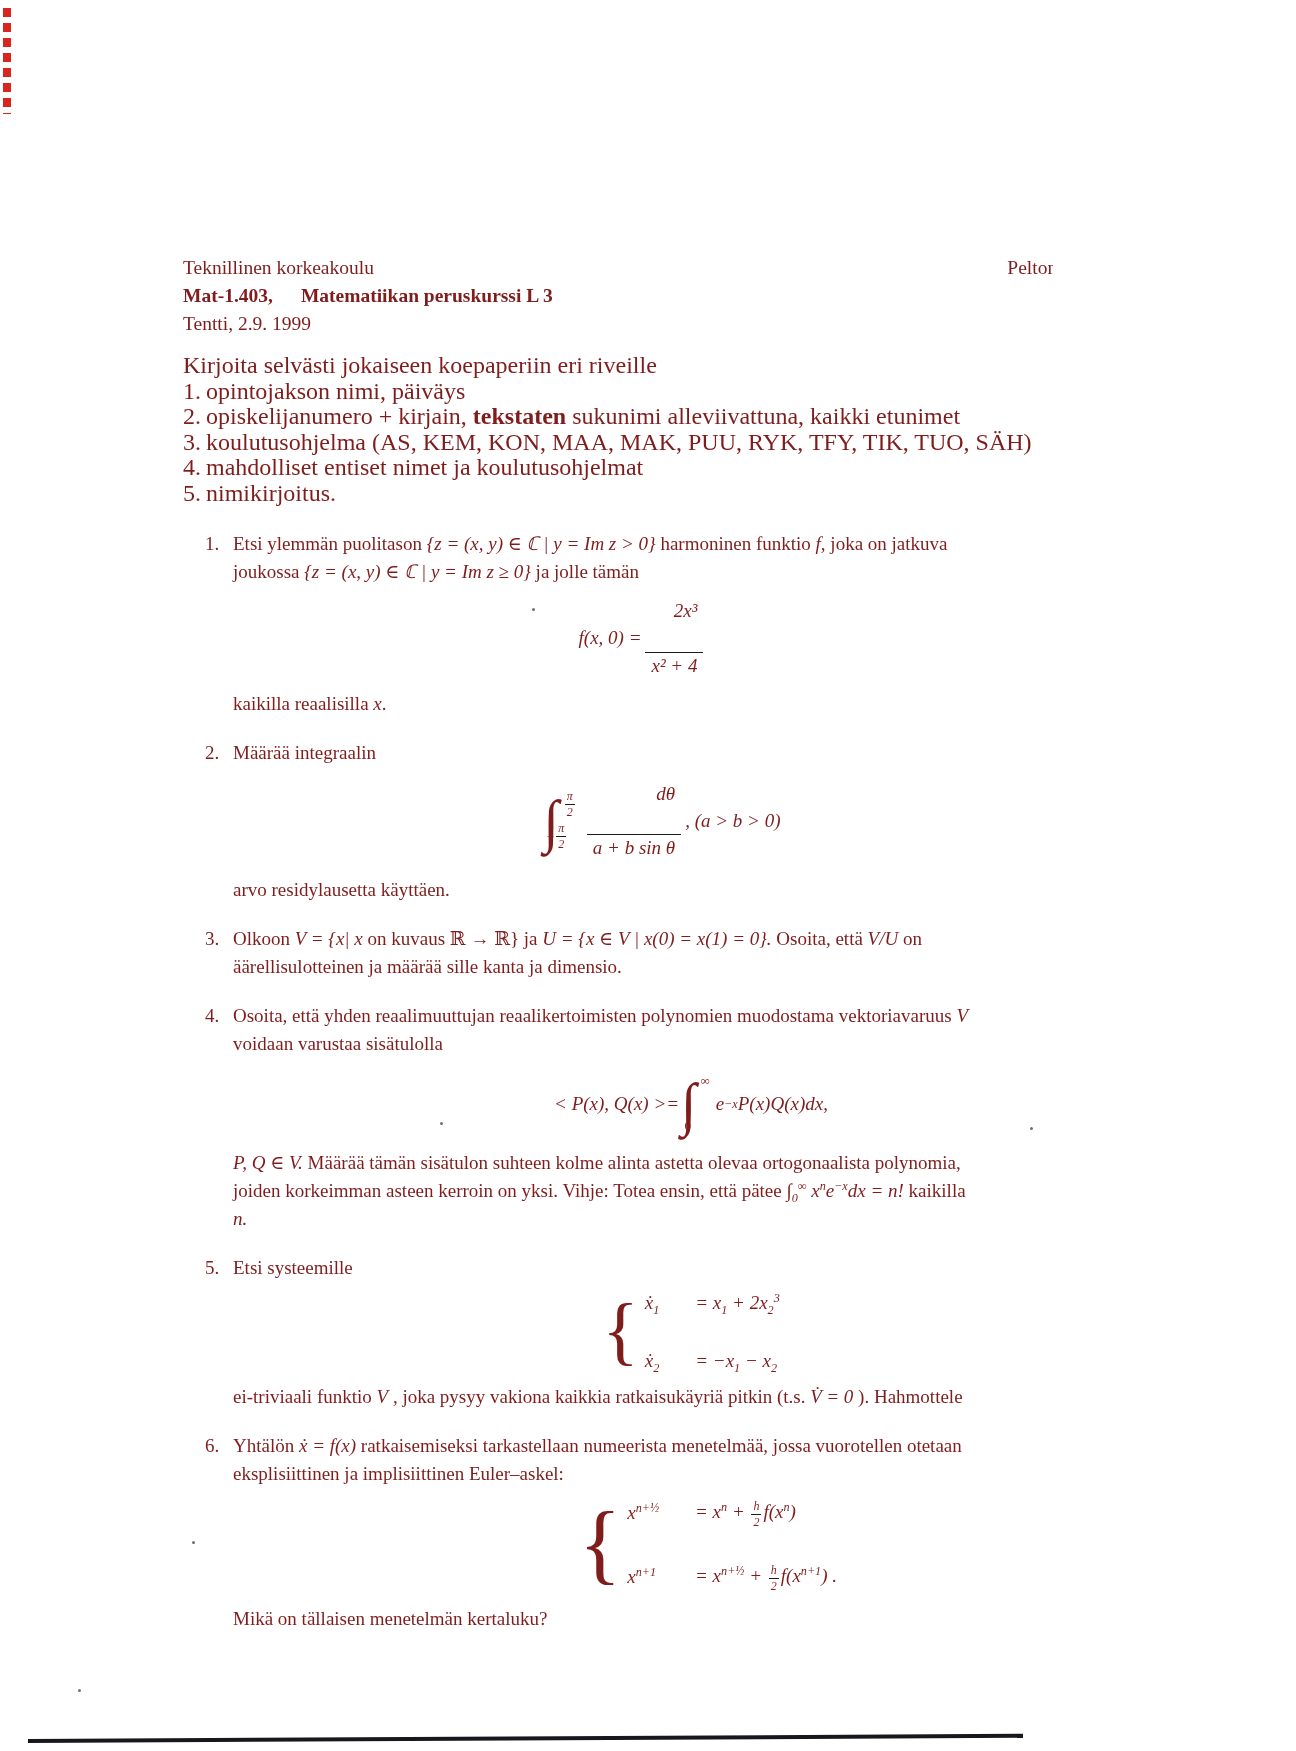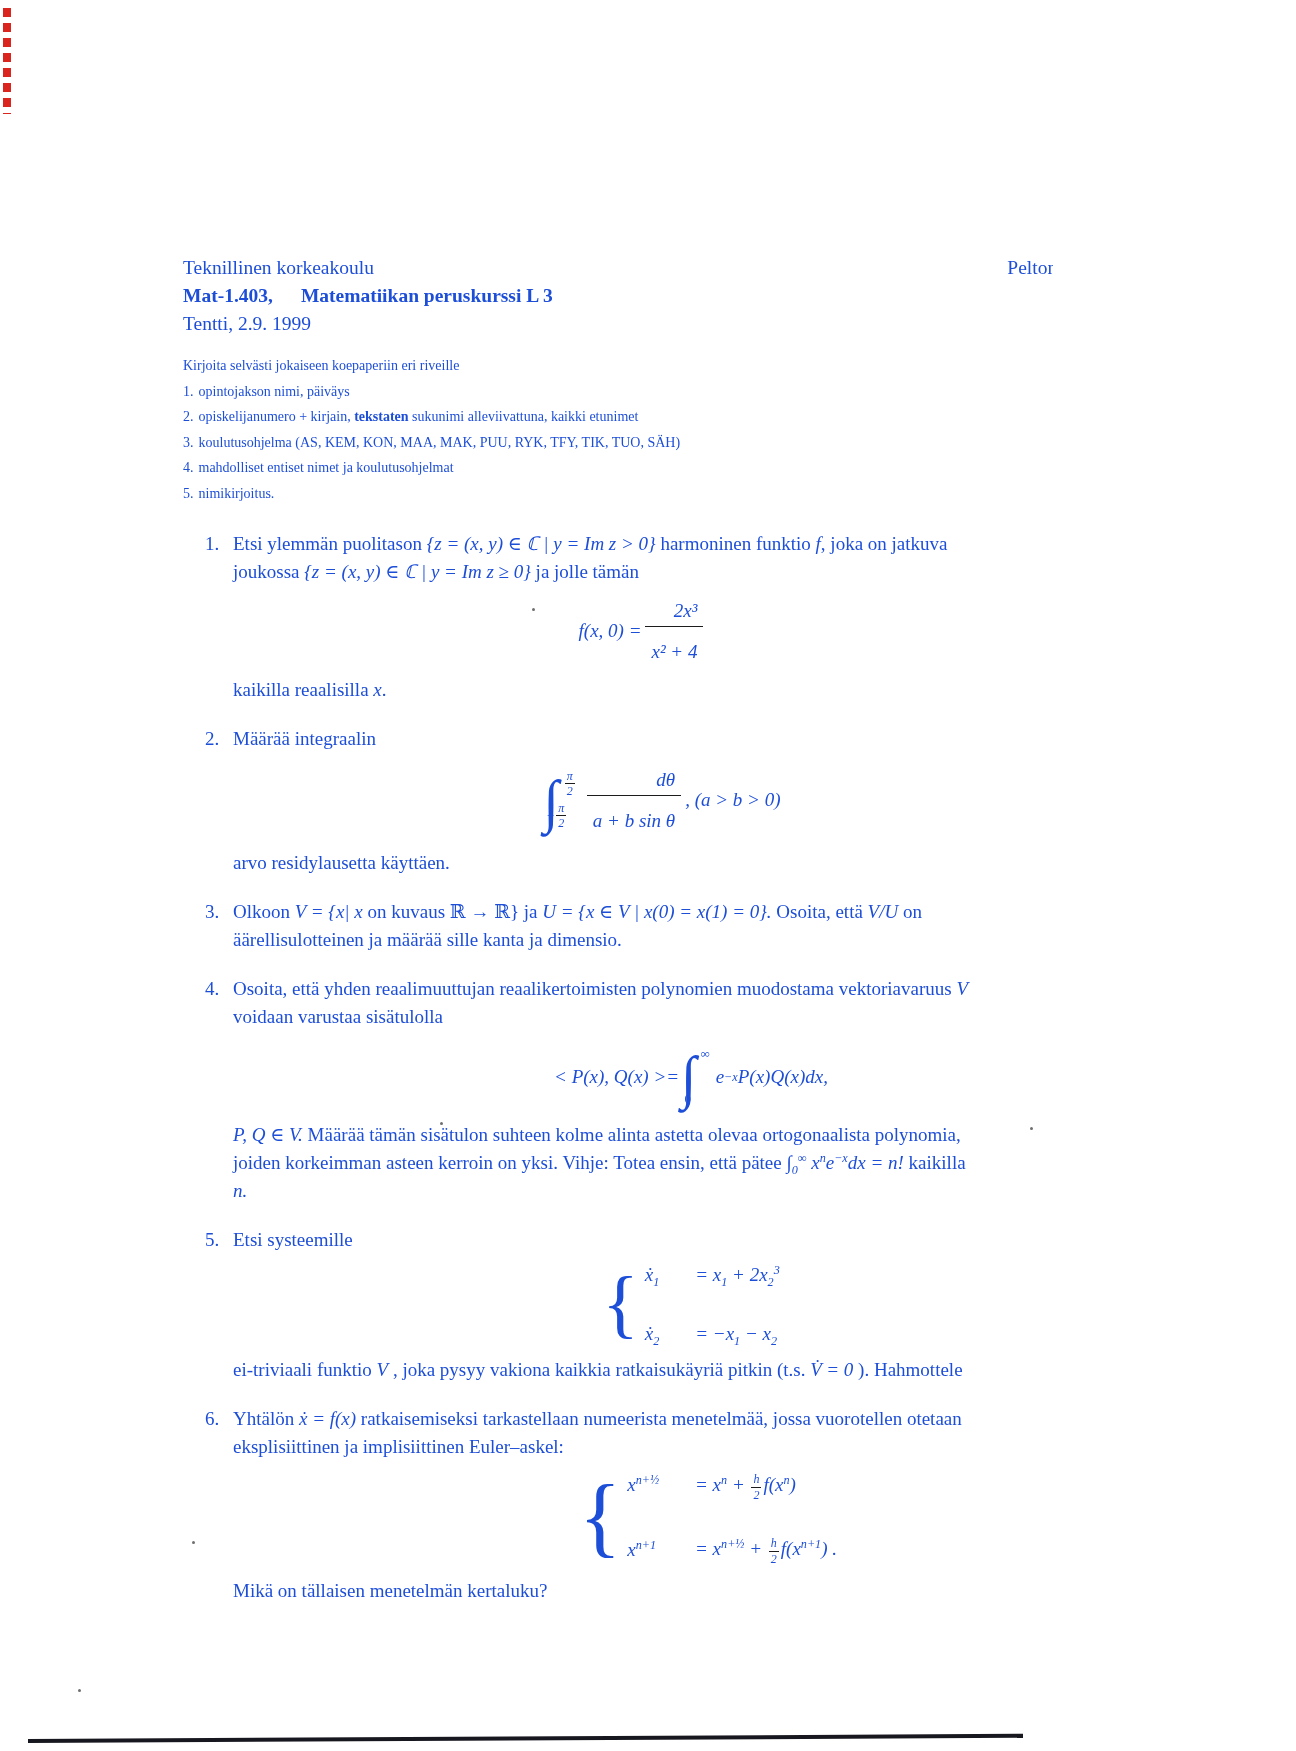--- a/index.html
+++ b/index.html
@@ -1,48 +1,48 @@
 <!DOCTYPE html>
 <html><head>
 <meta charset="utf-8">
 <style>
   html,body{margin:0;padding:0;background:#ffffff;}
   .page{position:relative;width:1053px;height:1751px;background:#fff;overflow:hidden;
-        font-family:"Liberation Serif","DejaVu Serif",serif;color:#1d4ed8;}
+        font-family:"Liberation Serif","DejaVu Serif",serif;color:#7f1d1d;}
   
   .red-marks{position:absolute;left:3px;top:8px;width:8px;height:106px;
              background:repeating-linear-gradient(180deg,#d9251d 0 9px,transparent 9px 15px);}
   .bottom-line{position:absolute;left:28px;right:30px;bottom:8px;height:4px;background:#17171f;
                transform:rotate(-0.3deg);transform-origin:left center;}
   .speck{position:absolute;width:3px;height:3px;background:#6f6f6f;border-radius:50%;}
 
   .content{position:absolute;left:183px;top:254px;width:950px;}
 
   .hrow{display:flex;justify-content:space-between;font-size:19.5px;line-height:28px;}
   .bold{font-weight:bold;}
   .course-title{margin-left:28px;margin-top:22px;}
 
-  .instructions{margin-top:15px;font-size:14px;line-height:25.5px;}
+  .instructions{margin-top:15px;font-size:24px;line-height:25.5px;}
   .instr-item .b{font-weight:bold;}
   .instr-num{margin-right:5px;}
 
   .problems{font-size:19px;}
   .prob{display:flex;padding-left:22px;margin-top:21px;}
   .pnum{flex:none;width:28px;line-height:28px;}
   .pbody{flex:1;max-width:906px;}
   .ptext{margin:0;line-height:28px;}
   .mi{font-style:italic;text-align:right;}
   .mrm{font-style:normal;}
   sup,sub{font-size:64%;font-style:italic;line-height:0;}
 
   .formula{display:flex;justify-content:center;align-items:center;margin:14px 0 12px;line-height:1.2;}
   .mfrac{display:inline-flex;flex-direction:column;text-align:right;vertical-align:middle;
          margin:0 4px;font-style:italic;}
   .mfrac .fnum{padding:0 6px 3px;}
-  .mfrac .fden{border-top:1.6px solid #1c1c1c;padding:14px 6px 0;}
+  .mfrac .fden{border-top:1.6px solid #1c1c1c;padding:2px 6px 0;margin-top:26px;}
   .msfrac{display:inline-flex;flex-direction:column;text-align:center;vertical-align:middle;
           font-size:12px;line-height:1.05;font-style:italic;margin:0 2px;}
   .msfrac .fnum{padding:0 2px 1px;}
   .msfrac .fden{border-top:1px solid #1c1c1c;padding:1px 2px 0;}
 
   .intwrap{display:inline-flex;align-items:stretch;margin:0 6px 0 2px;}
   .intglyph{font-size:56px;line-height:1.15;display:inline-block;transform:scaleY(1.05);}
   .intlims{display:inline-flex;flex-direction:column;justify-content:space-between;
            font-size:13px;margin-left:2px;padding:1px 0 3px;font-style:italic;}
   .il-top{display:inline-flex;align-items:center;margin-left:2px;}

